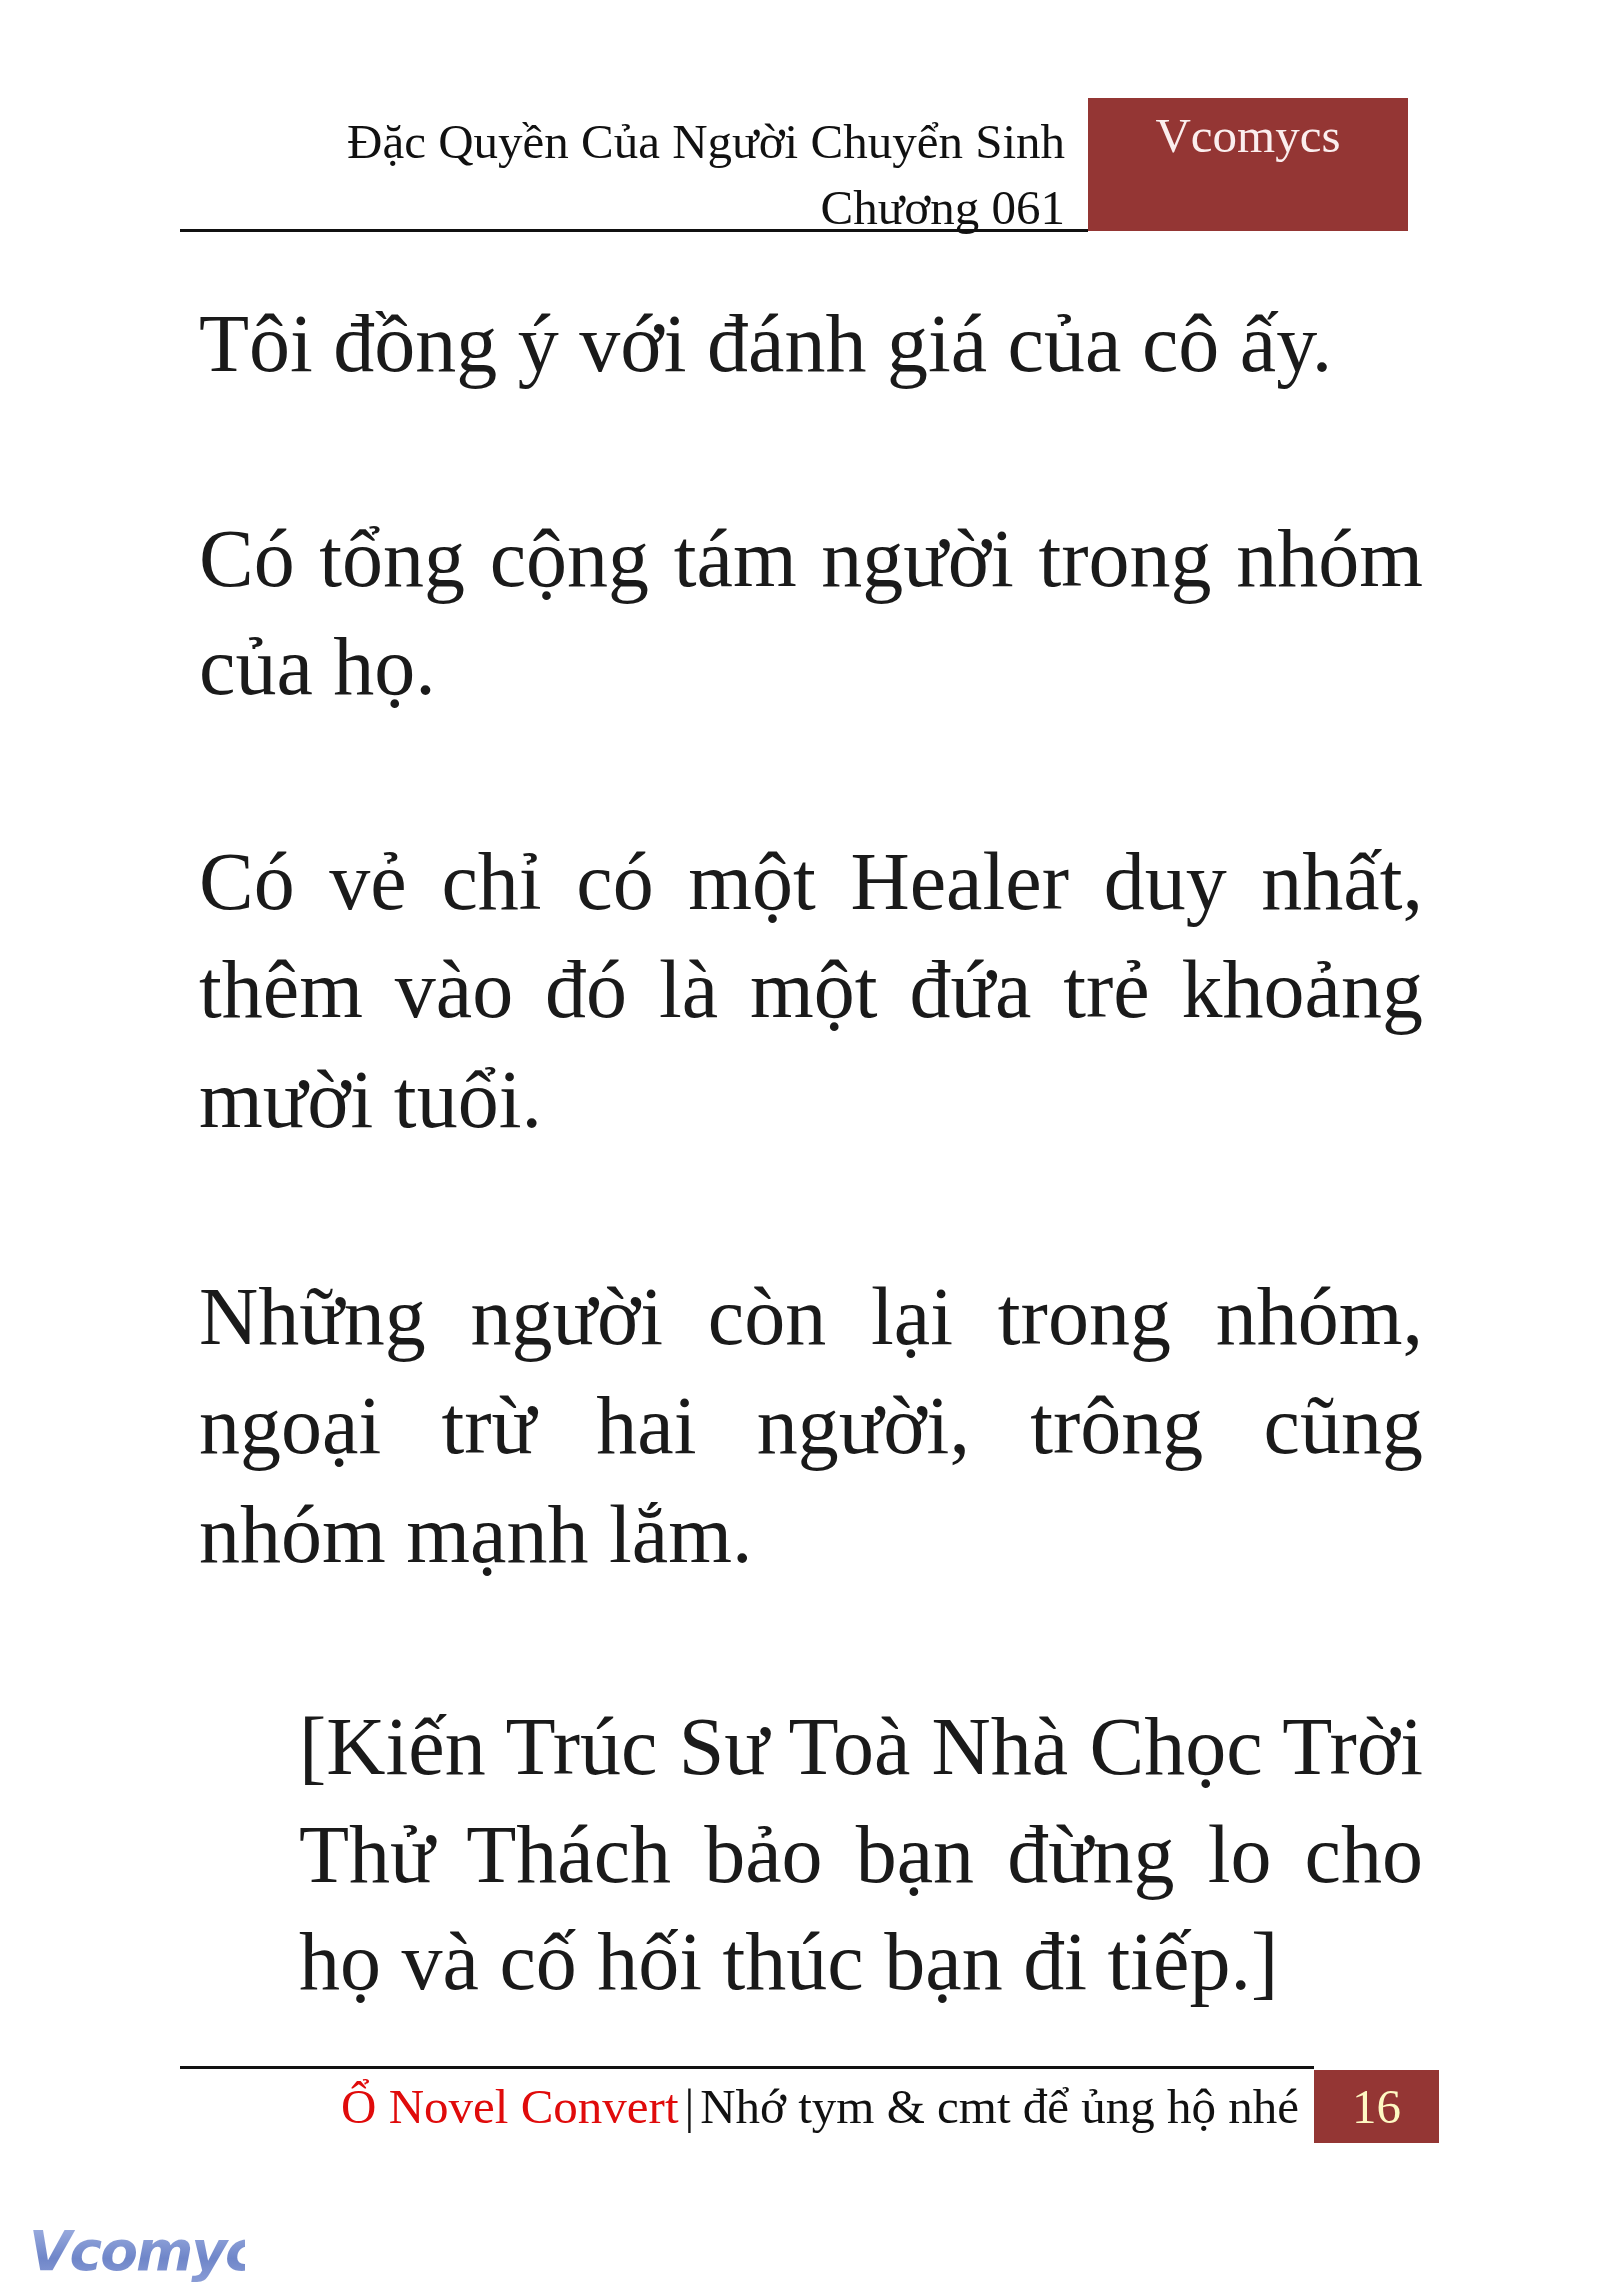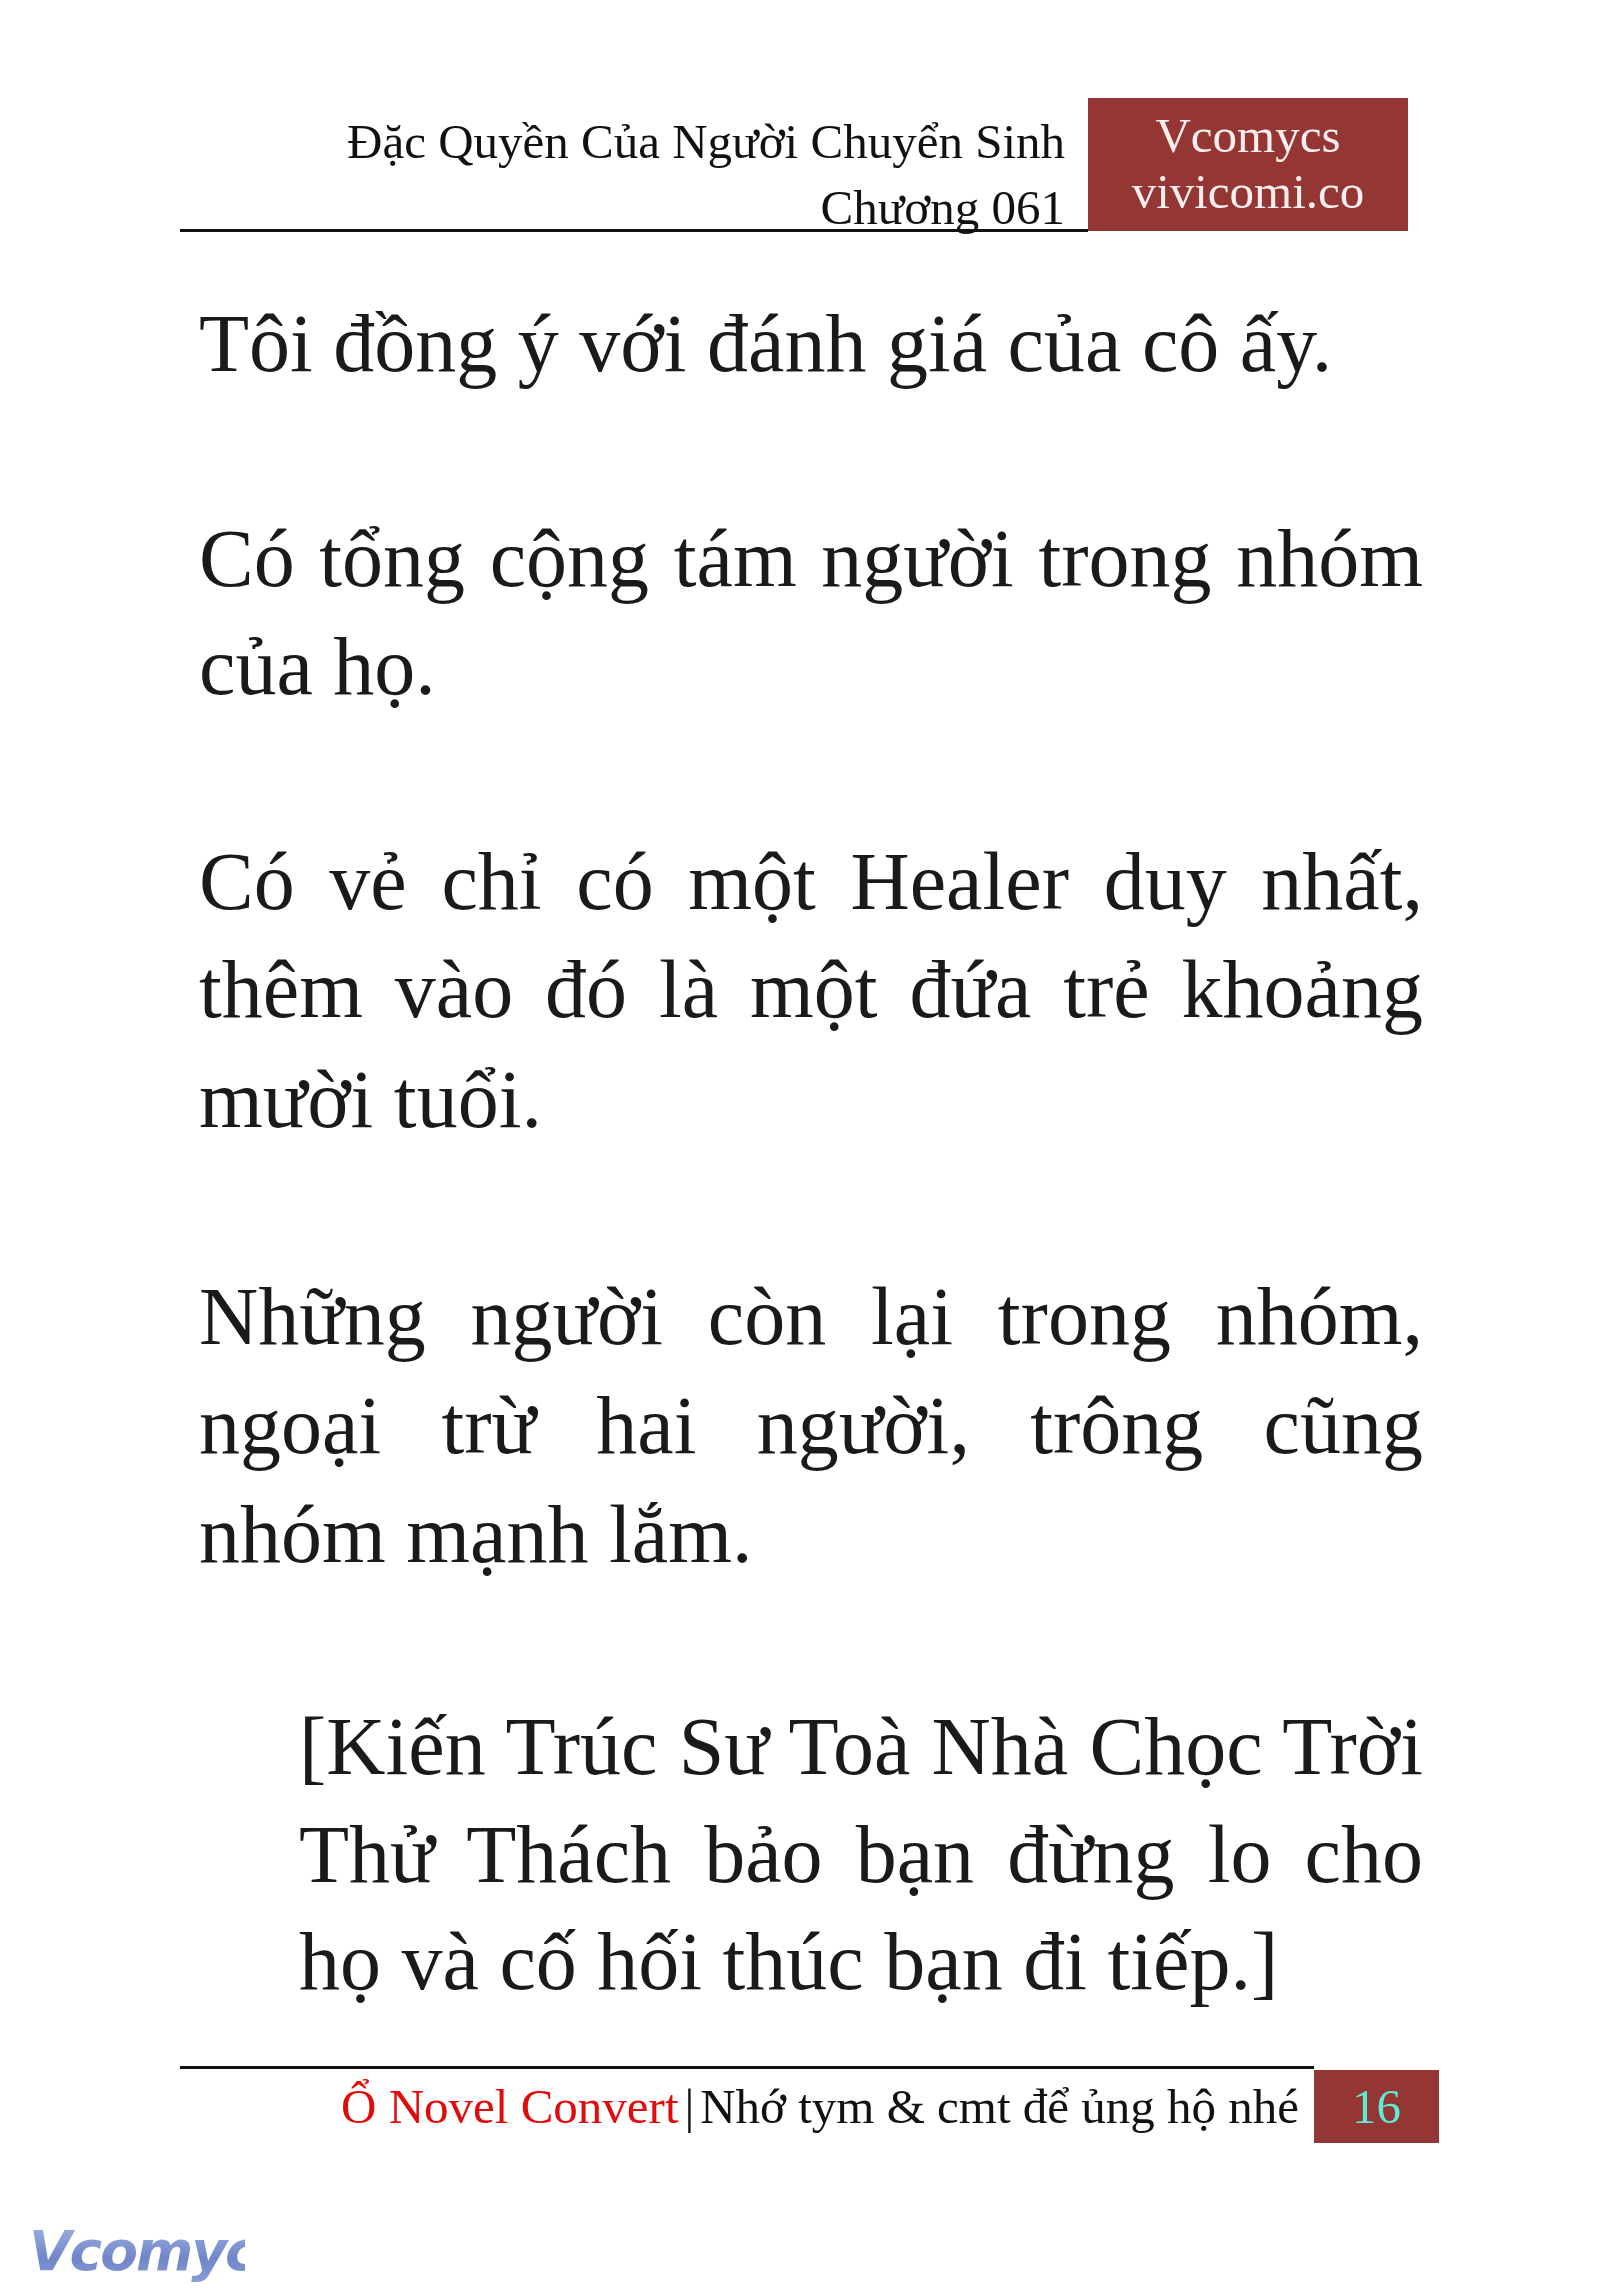--- a/index.html
+++ b/index.html
@@ -22,39 +22,38 @@
   .line.ind-full { left: 299px; width: 1124px; text-align: justify; text-align-last: justify; }
   .line.ind-last { left: 299px; text-align: center; }
 
   
   .ftr-rule { position: absolute; left: 180px; top: 2066px; width: 1134px; height: 2.9px; background: #111; }
   .ftr-text { position: absolute; right: 323px; top: 2082px; font-size: 49px; line-height: 1; white-space: nowrap; }
   .ftr-brand { color: #e00b0b; font-weight: normal; }
   .ftr-sep { color: #111; padding: 0 5.9px; }
   .ftr-msg { color: #111; text-align: right; }
   .page-box { position: absolute; left: 1314px; top: 2070px; width: 125px; height: 73px; background: #943634;
-              color: #5eead4; font-size: 49px; line-height: 73px; text-align: center; }
+              color: #fef9c3; font-size: 49px; line-height: 73px; text-align: center; }
 
   
   .logo { position: absolute; left: 29px; top: 2217px; width: 216px; height: 69px; }
   .logo-text { font-family: "DejaVu Sans", sans-serif; font-weight: bold; font-style: italic; font-size: 55px;
                letter-spacing: -2px; line-height: 69px;
                background: linear-gradient(180deg, #a9b9e6 0%, #6f86c9 60%, #8ea0d8 100%);
                -webkit-background-clip: text; background-clip: text; color: transparent; }
 </style>
 </head>
 <body>
 
 <div>
   <div class="hdr-title l1">Đặc Quyền Của Người Chuyển Sinh</div>
   <div class="hdr-title l2">Chương 061</div>
   <div class="hdr-rule"></div>
   <div class="brand-box">
     <span>Vcomycs</span>
-    <span>vivicomi.co</span>
   </div>
 </div>
 
 <div>
   <div>
     <div class="line last" style="top:287px">Tôi đồng ý với đánh giá của cô ấy.</div>
   </div>
   <div>
     <div class="line full" style="top:502px">Có tổng cộng tám người trong nhóm</div>
     <div class="line last" style="top:610px">của họ.</div>

